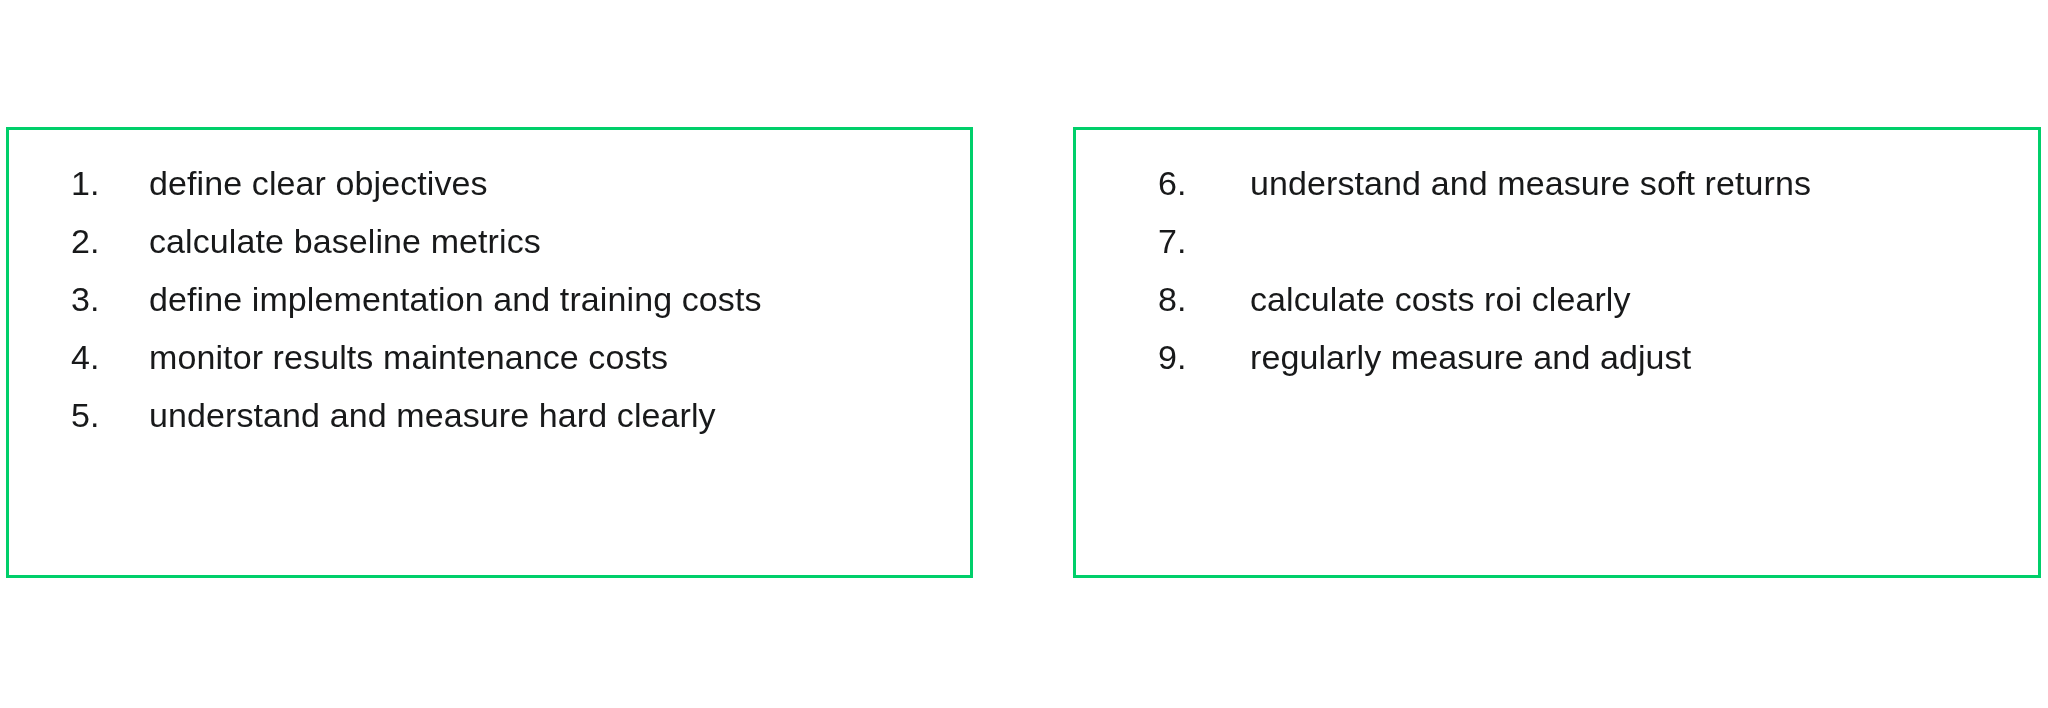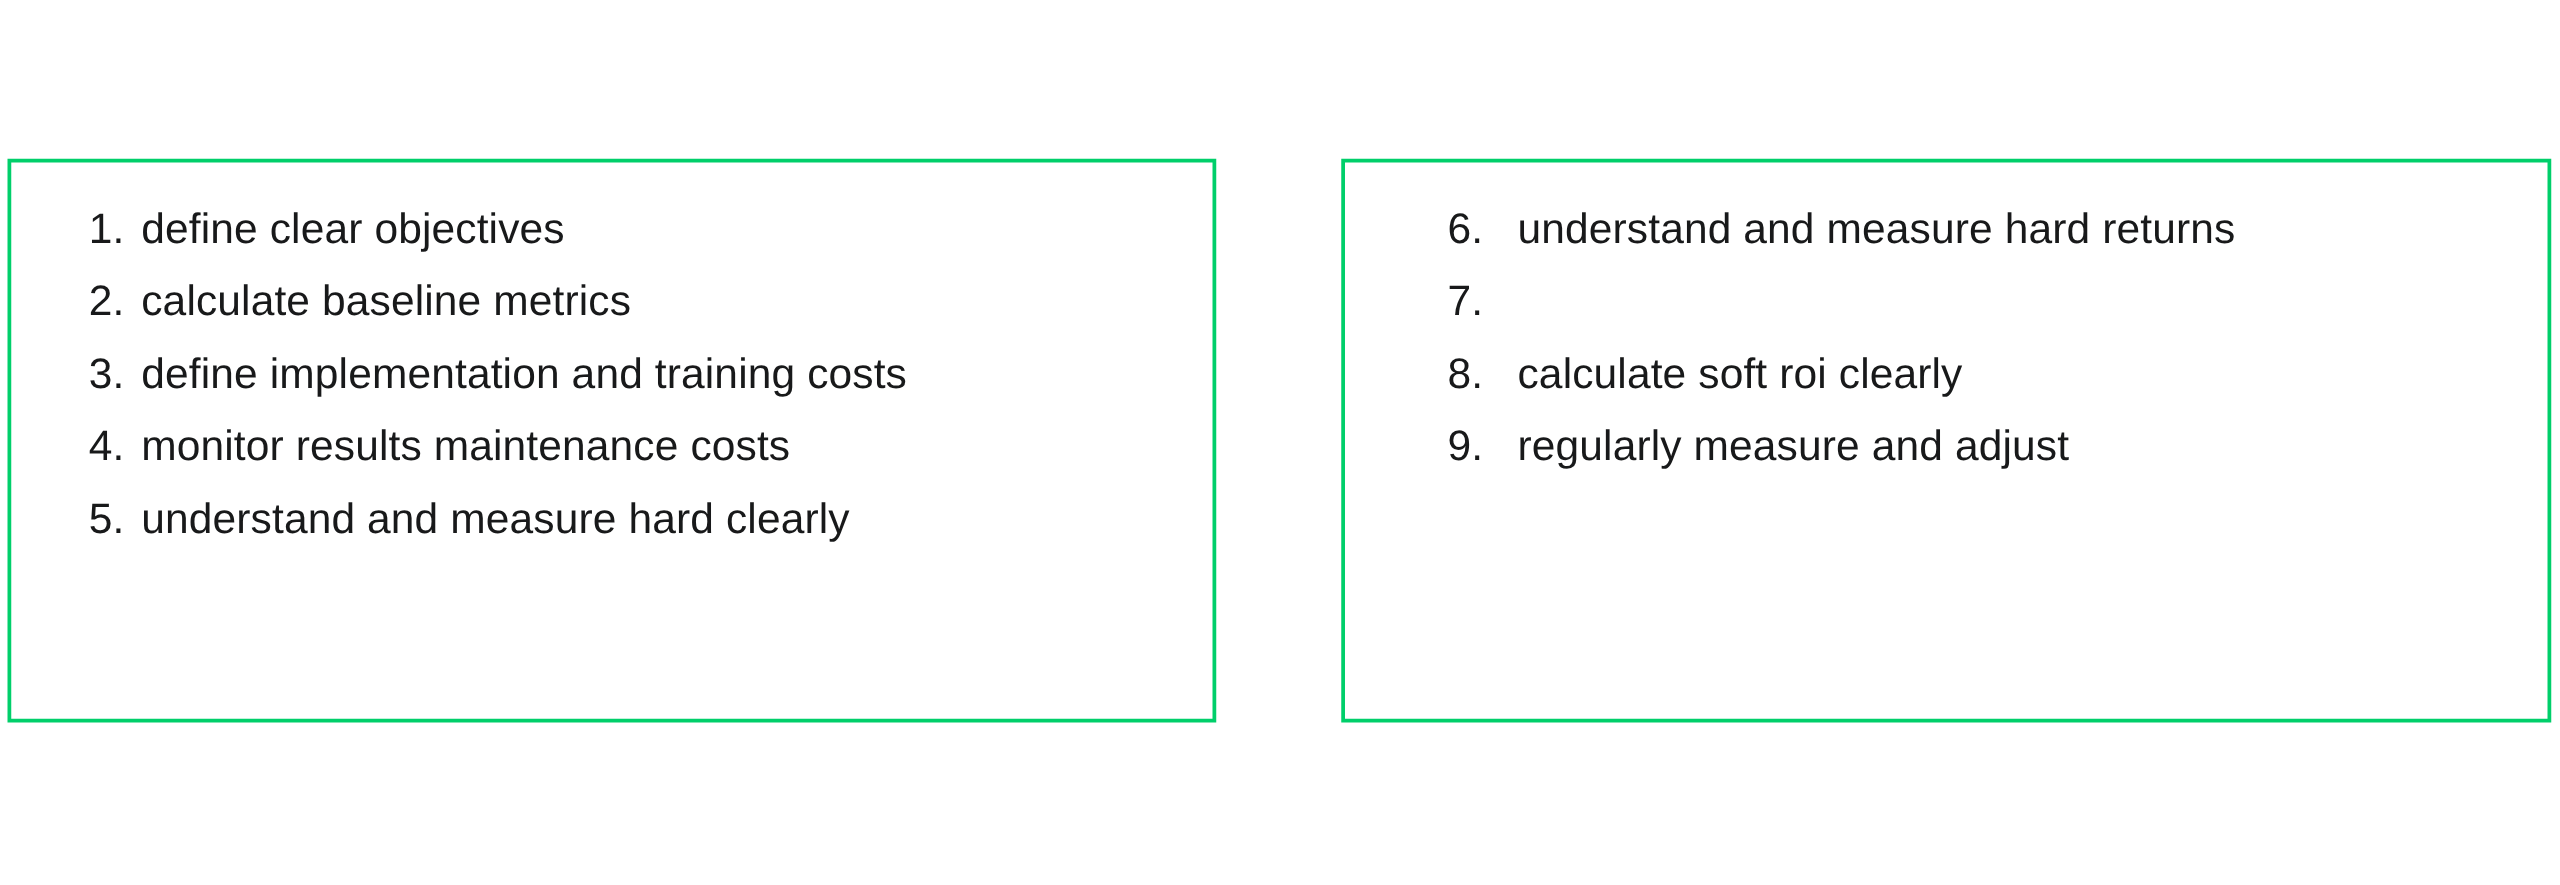--- a/index.html
+++ b/index.html
@@ -76,20 +76,21 @@
     white-space: nowrap;
   }
 
   .panel-left .item-number { width: 42px; }
   .panel-right .item-number { width: 56px; }
 
   .item-text {
     flex: 1 1 auto;
     color: #18191a;
     padding-right: 12px;
+    margin-left: 36px;
   }
 
   .panel-right .item-text { max-width: 700px; }
 </style>
 </head>
 <body>
 
 <div class="board">
 
   <div class="panel panel-left">
@@ -114,28 +115,28 @@
         <span class="item-number">5.</span>
         <span class="item-text">understand and measure hard clearly</span>
       </li>
     </ul>
   </div>
 
   <div class="panel panel-right">
     <ul class="list">
       <li class="list-item">
         <span class="item-number">6.</span>
-        <span class="item-text">understand and measure hard returns</span>
+        <span class="item-text">understand and measure soft returns</span>
       </li>
       <li class="list-item">
         <span class="item-number">7.</span>
       </li>
       <li class="list-item">
         <span class="item-number">8.</span>
-        <span class="item-text">calculate soft roi clearly</span>
+        <span class="item-text">calculate costs roi clearly</span>
       </li>
       <li class="list-item">
         <span class="item-number">9.</span>
         <span class="item-text">regularly measure and adjust</span>
       </li>
     </ul>
   </div>
 
 </div>
 

